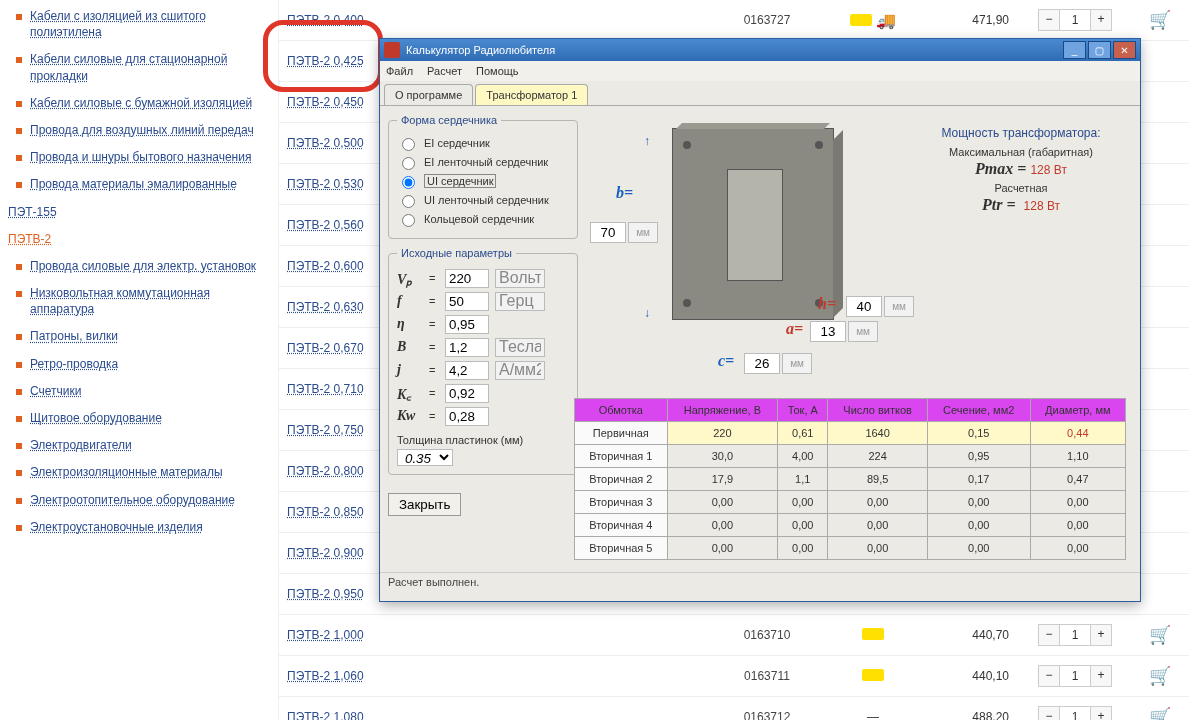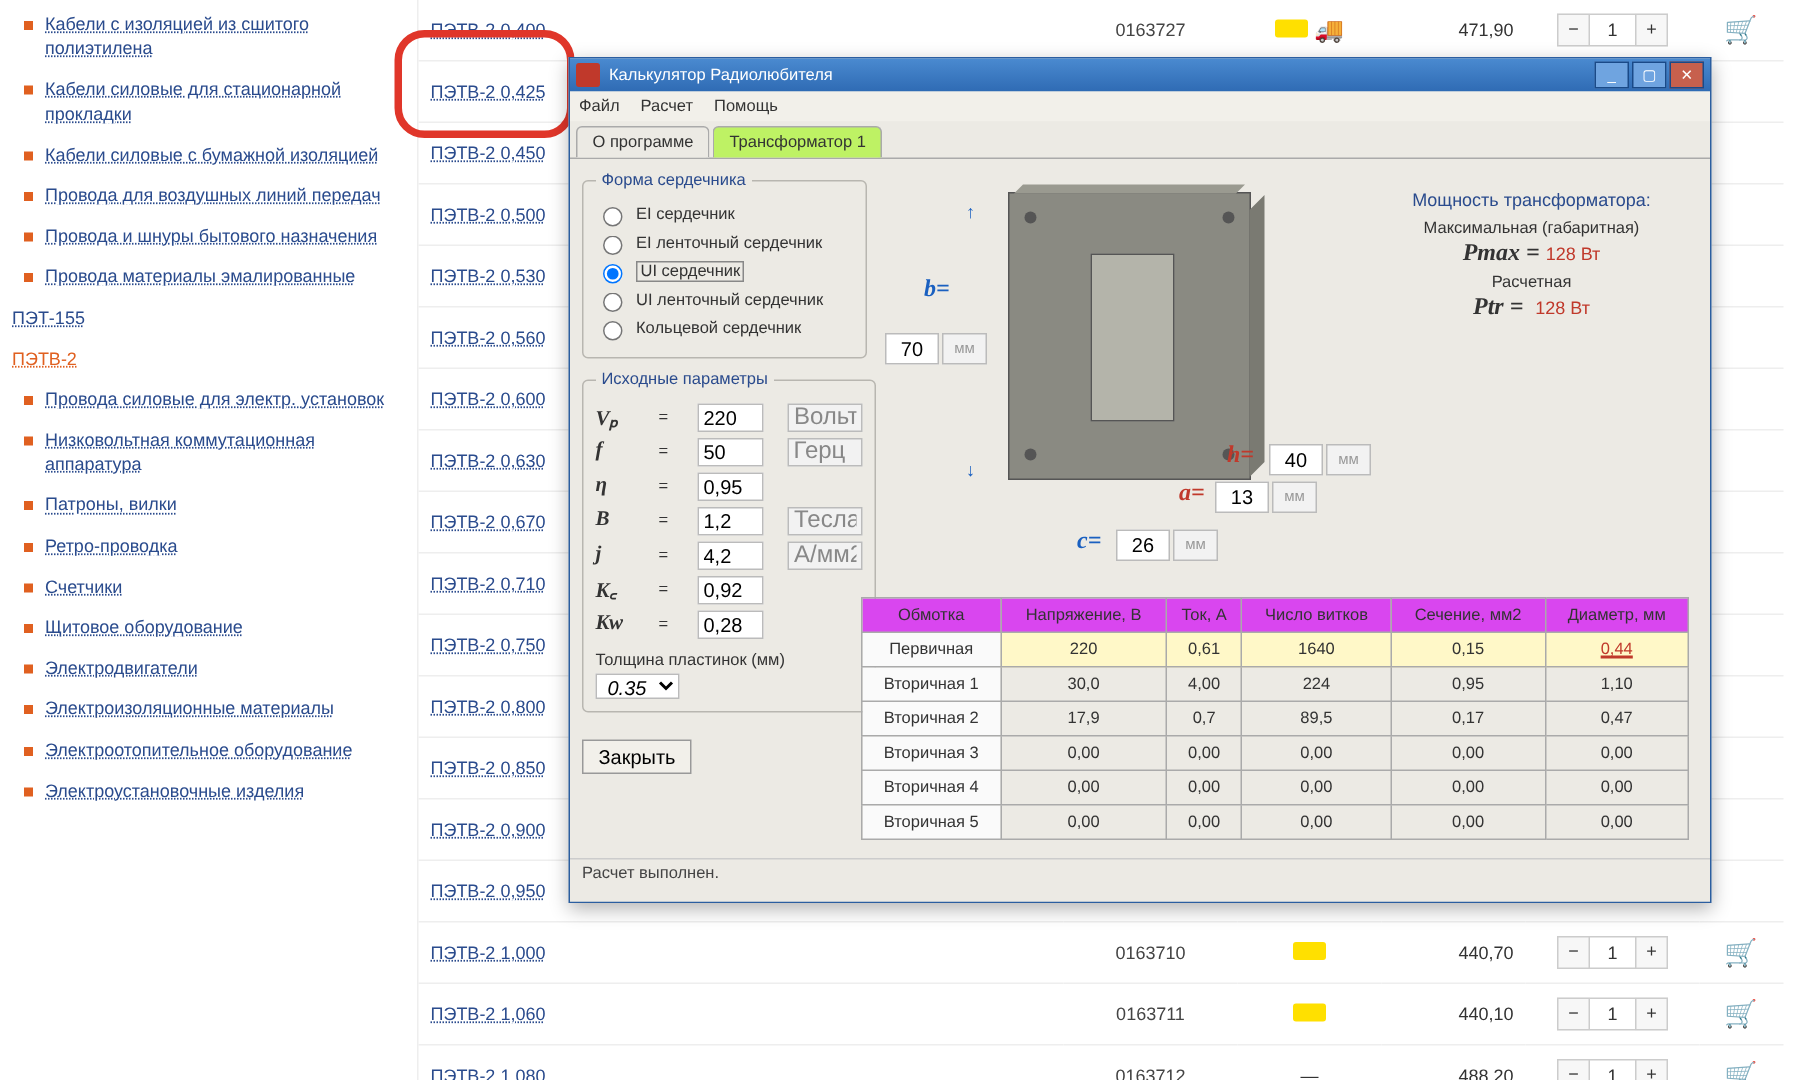--- a/index.html
+++ b/index.html
@@ -32,28 +32,28 @@
   .dlg { position:absolute; left:379px; top:38px; width:760px; height:562px; background:#eceae4; border:1px solid #2b5ea0; box-shadow:0 4px 12px rgba(0,0,0,.3); font-family: Tahoma, sans-serif; font-size:11px; }
   .titlebar { height:22px; background:linear-gradient(#4a8ad0,#2f6bb4); color:#fff; display:flex; align-items:center; padding:0 4px; }
   .titlebar .ticon { width:16px; height:16px; background:#c0392b; margin-right:6px; border-radius:2px; }
   .titlebar .spacer { flex:1; }
   .winbtn { width:21px; height:16px; margin-left:2px; border:1px solid #1a4a88; background:#6fa4e0; display:flex; align-items:center; justify-content:center; font-size:10px; color:#fff; cursor:pointer; }
   .winbtn.close { background:#c7604d; }
   .menubar { height:20px; background:#f2f0ea; display:flex; align-items:center; padding:0 6px; gap:14px; color:#333; }
   .menubar span { cursor:pointer; }
   .tabrow { height:24px; background:#eceae4; display:flex; align-items:flex-end; border-bottom:1px solid #aaa; padding-left:4px; }
   .tab { padding:4px 10px; border:1px solid #aaa; border-bottom:none; background:#eceae4; margin-right:2px; border-radius:4px 4px 0 0; cursor:pointer; }
-  .tab.on { background:#bef264; }
+  .tab.on { background:#fef9c3; }
   .dlgbody { padding:8px; display:flex; gap:8px; height:calc(100% - 110px); }
   fieldset { border:1px solid #b8b6b0; border-radius:4px; margin:0 0 8px 0; padding:6px 8px 8px; }
   fieldset legend { color:#2a4b8d; padding:0 4px; font-size:11px; }
   .leftcol { width:190px; }
   .radiolbl { display:flex; align-items:center; gap:6px; margin:3px 0; }
   .radiolbl .sel { border:1px solid #888; padding:0 2px; }
-  .paramrow { display:flex; align-items:center; gap:16px; margin:3px 0; height:20px; }
+  .paramrow { display:flex; align-items:center; gap:6px; margin:3px 0; height:20px; }
   .paramrow .sym { font-family:'Times New Roman',serif; font-style:italic; font-weight:bold; width:26px; font-size:14px; }
   .paramrow .eq { width:10px; }
   .pinput { width:36px; height:17px; border:1px solid #bbb; background:#fff; text-align:left; padding:0 3px; }
   .punit { width:42px; height:17px; border:1px solid #bbb; background:#f2f2f2; color:#888; font-size:16px; padding:0 3px; }
   .btn { border:1px solid #999; background:#f2f0ea; padding:3px 10px; cursor:pointer; }
   .midcol { flex:1; position:relative; }
   .core { position:absolute; left:86px; top:14px; width:160px; height:190px; background:#8a8a82; border:1px solid #555; }
   .corehole { position:absolute; left:54px; top:40px; width:54px; height:110px; background:#b4b4aa; border:1px solid #555; }
   .coreright { position:absolute; right:-10px; top:6px; bottom:6px; width:10px; background:#7a7a72; transform:skewY(-45deg); }
   .corethin { position:absolute; left:6px; right:6px; top:-6px; height:6px; background:#9a9a90; transform:skewX(-45deg); }
@@ -66,21 +66,21 @@
   .powerblk .hdr { color:#2a4b8d; font-size:12px; margin-bottom:6px; }
   .powerblk .sub { font-size:11px; margin:4px 0 2px; }
   .powerblk .pline { font-family:'Times New Roman',serif; font-style:italic; font-weight:bold; font-size:16px; }
   .powerblk .pline span.val { color:#c0392b; font-style:normal; font-family:Arial; font-size:12px; font-weight:normal; }
   table.wind { width:552px; border-collapse:collapse; position:absolute; bottom:6px; right:6px; font-size:11px; }
   table.wind th, table.wind td { border:1px solid #aaa; padding:5px 4px; text-align:center; }
   table.wind th { background:#d946ef; font-weight:normal; }
   table.wind td.lbl { background:#fafafa; }
   table.wind tr.primary td.v { background:#fff8c8; }
   .redmark { color:#c0392b; }
-  .diamhl { text-decoration: underline; text-decoration-color:#c0392b; text-decoration-thickness:2px; }
+  .diamhl { text-decoration-color:#c0392b; text-decoration-thickness:2px; }
   .statusbar { position:absolute; left:0; bottom:0; right:0; height:22px; background:#eceae4; border-top:1px solid #ccc; padding:3px 8px; color:#444; }
 </style>
 </head>
 <body>
 
 <div class="page">
   <div class="sidebar">
     <ul id="sbtop">
         <li>
           <span class="bullet"></span>
@@ -532,21 +532,21 @@
     <td class="v">4,00</td>
     <td class="v">224</td>
     <td class="v">0,95</td>
     <td class="v">1,10</td>
   </tr>
             </tbody>
             <tbody>
               <tr class="">
     <td class="lbl">Вторичная 2</td>
     <td class="v">17,9</td>
-    <td class="v">0,7</td>
+    <td class="v">1,1</td>
     <td class="v">89,5</td>
     <td class="v">0,17</td>
     <td class="v">0,47</td>
   </tr>
             </tbody>
             <tbody>
               <tr class="">
     <td class="lbl">Вторичная 3</td>
     <td class="v">0,00</td>
     <td class="v">0,00</td>

